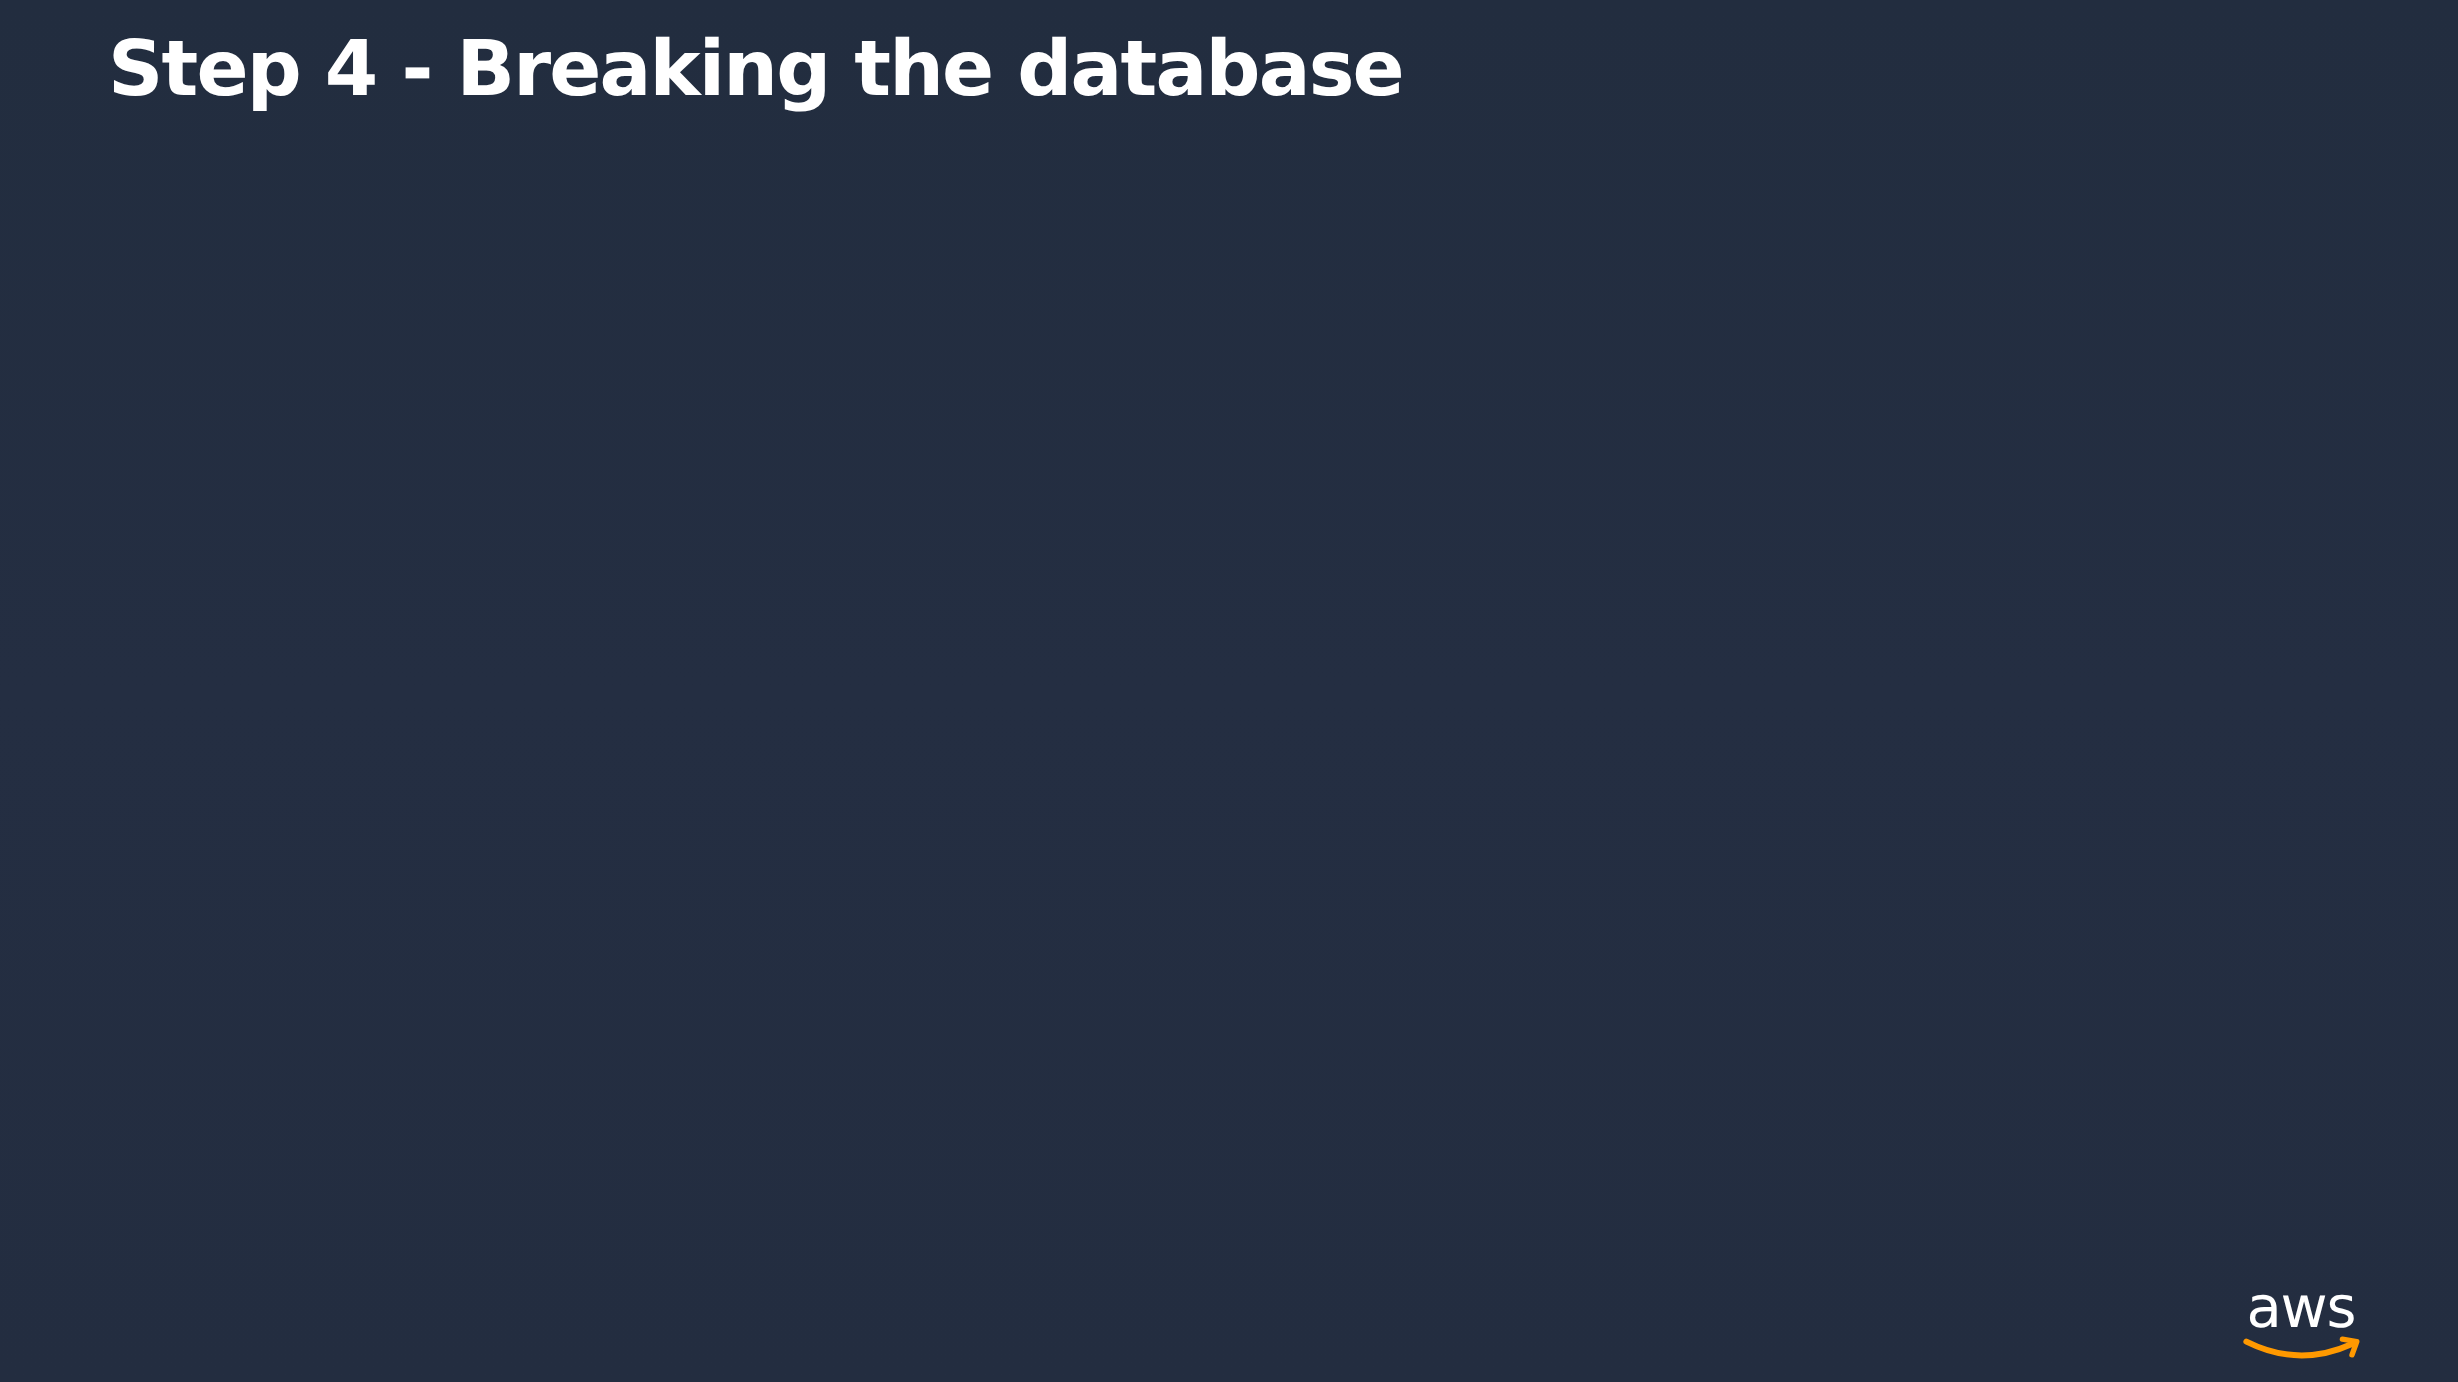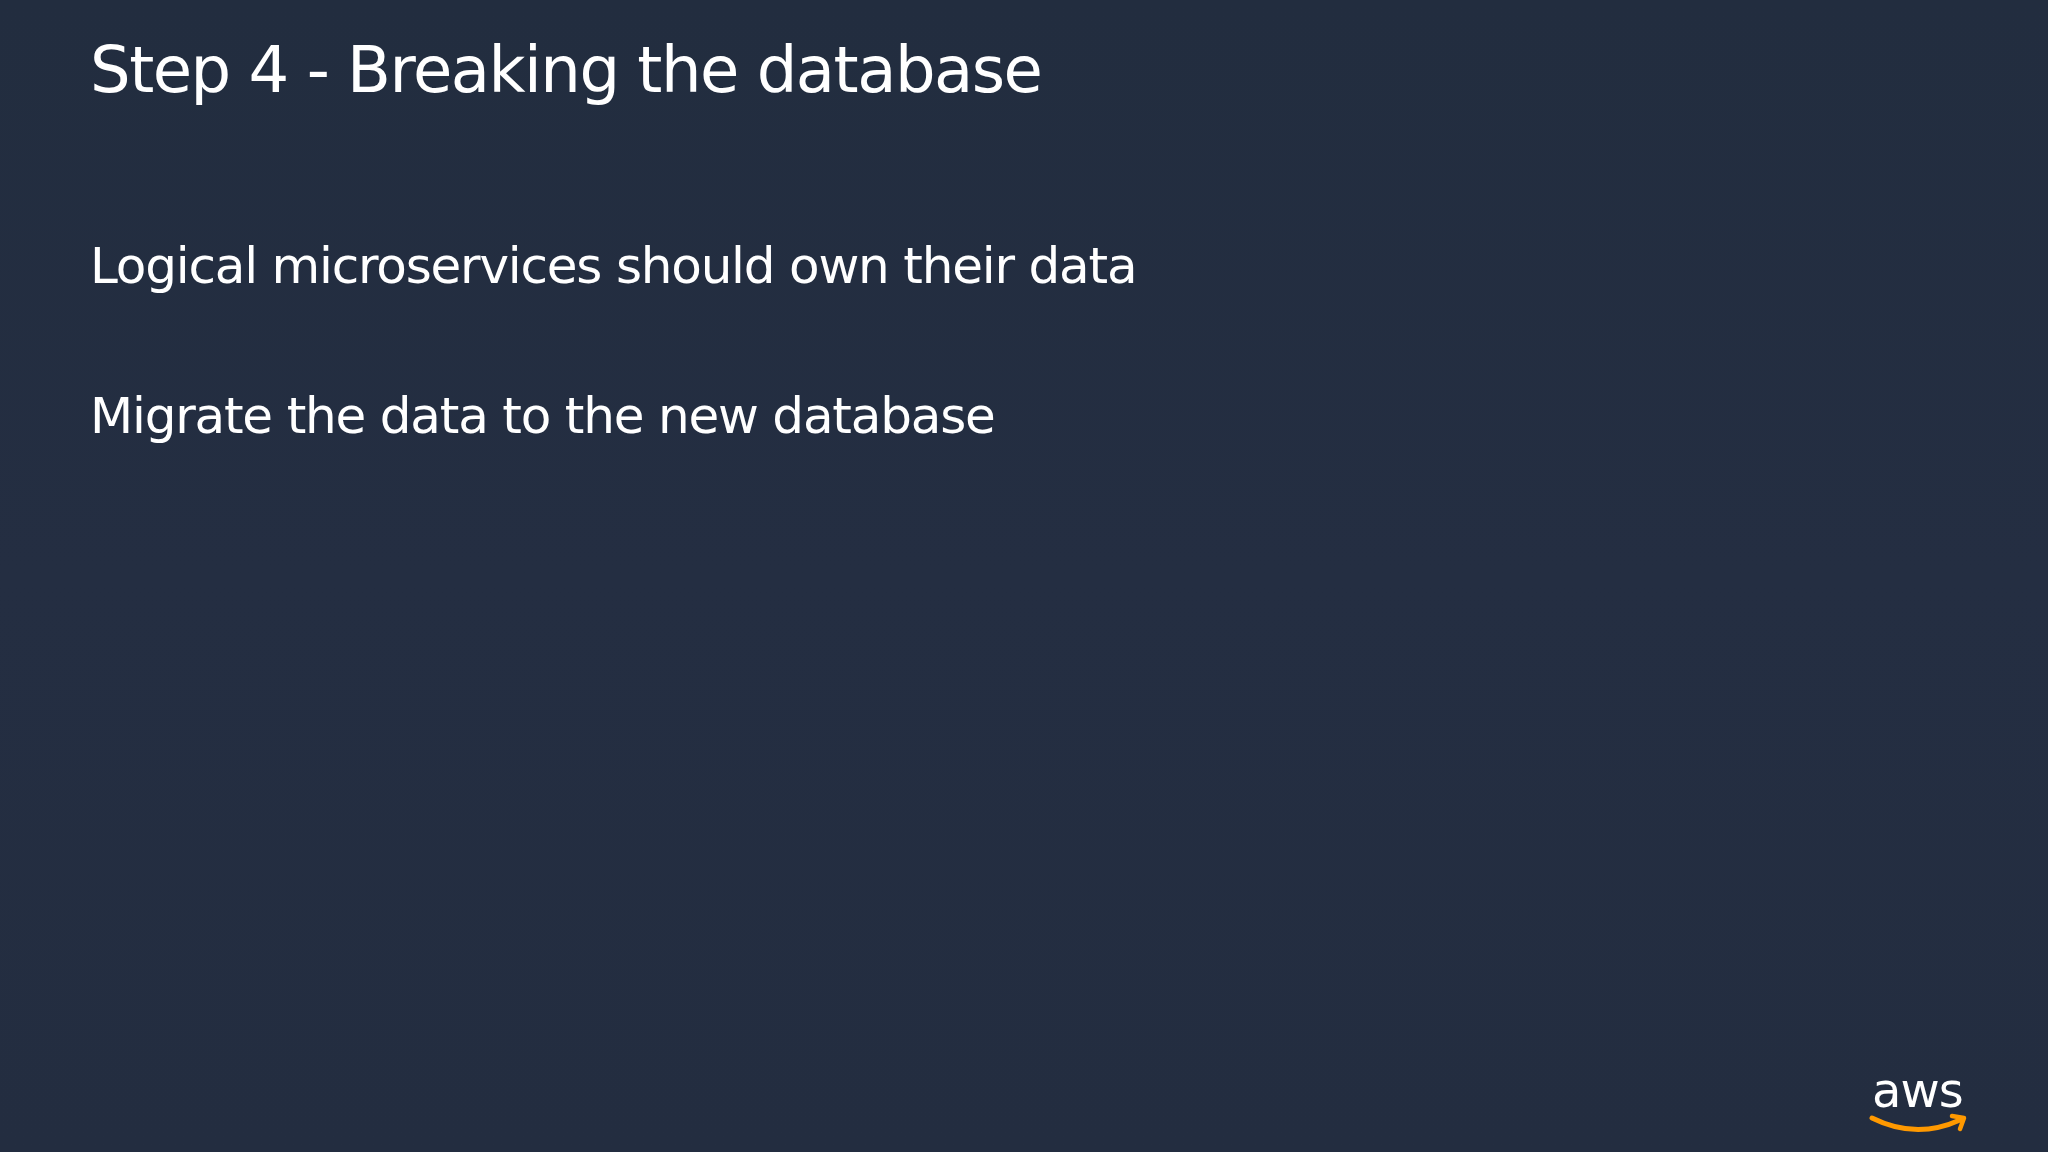--- a/index.html
+++ b/index.html
@@ -16,23 +16,23 @@
       position: relative;
     }
     .slide {
       position: absolute;
       inset: 0;
       background: linear-gradient(180deg, #222d3f 0%, #242e42 50%, #232d40 100%);
     }
     .title {
       position: absolute;
       left: 90px;
-      top: 30px;
+      top: 18px;
       font-family: "DejaVu Sans", sans-serif;
-      font-weight: normal;
+      font-weight: bold;
       font-size: 64px;
       line-height: 80px;
       letter-spacing: -1.5px;
       color: #ffffff;
       white-space: nowrap;
     }
     .bullet {
       position: absolute;
       left: 90px;
       font-family: "DejaVu Sans", sans-serif;
@@ -77,22 +77,20 @@
       left: 0;
       top: 48px;
     }
   </style>
 </head>
 <body>
 
 <div class="slide">
   <div class="title">Step 4 - Breaking the database</div>
 
-  <div class="bullet b1">Logical microservices should own their data</div>
-  <div class="bullet b2">Migrate the data to the new database</div>
 
 
   <div class="logo">
     <span class="logo-text">aws</span>
     <svg width="104" height="24" viewBox="0 0 104 24">
       <path d="M4 6 Q48 28 92 8" fill="none" stroke="#ff9900" stroke-width="5" stroke-linecap="round"></path>
       <path d="M84 4 L96 6 L92 17" fill="none" stroke="#ff9900" stroke-width="4.5" stroke-linecap="round" stroke-linejoin="round"></path>
     </svg>
   </div>
 </div>

